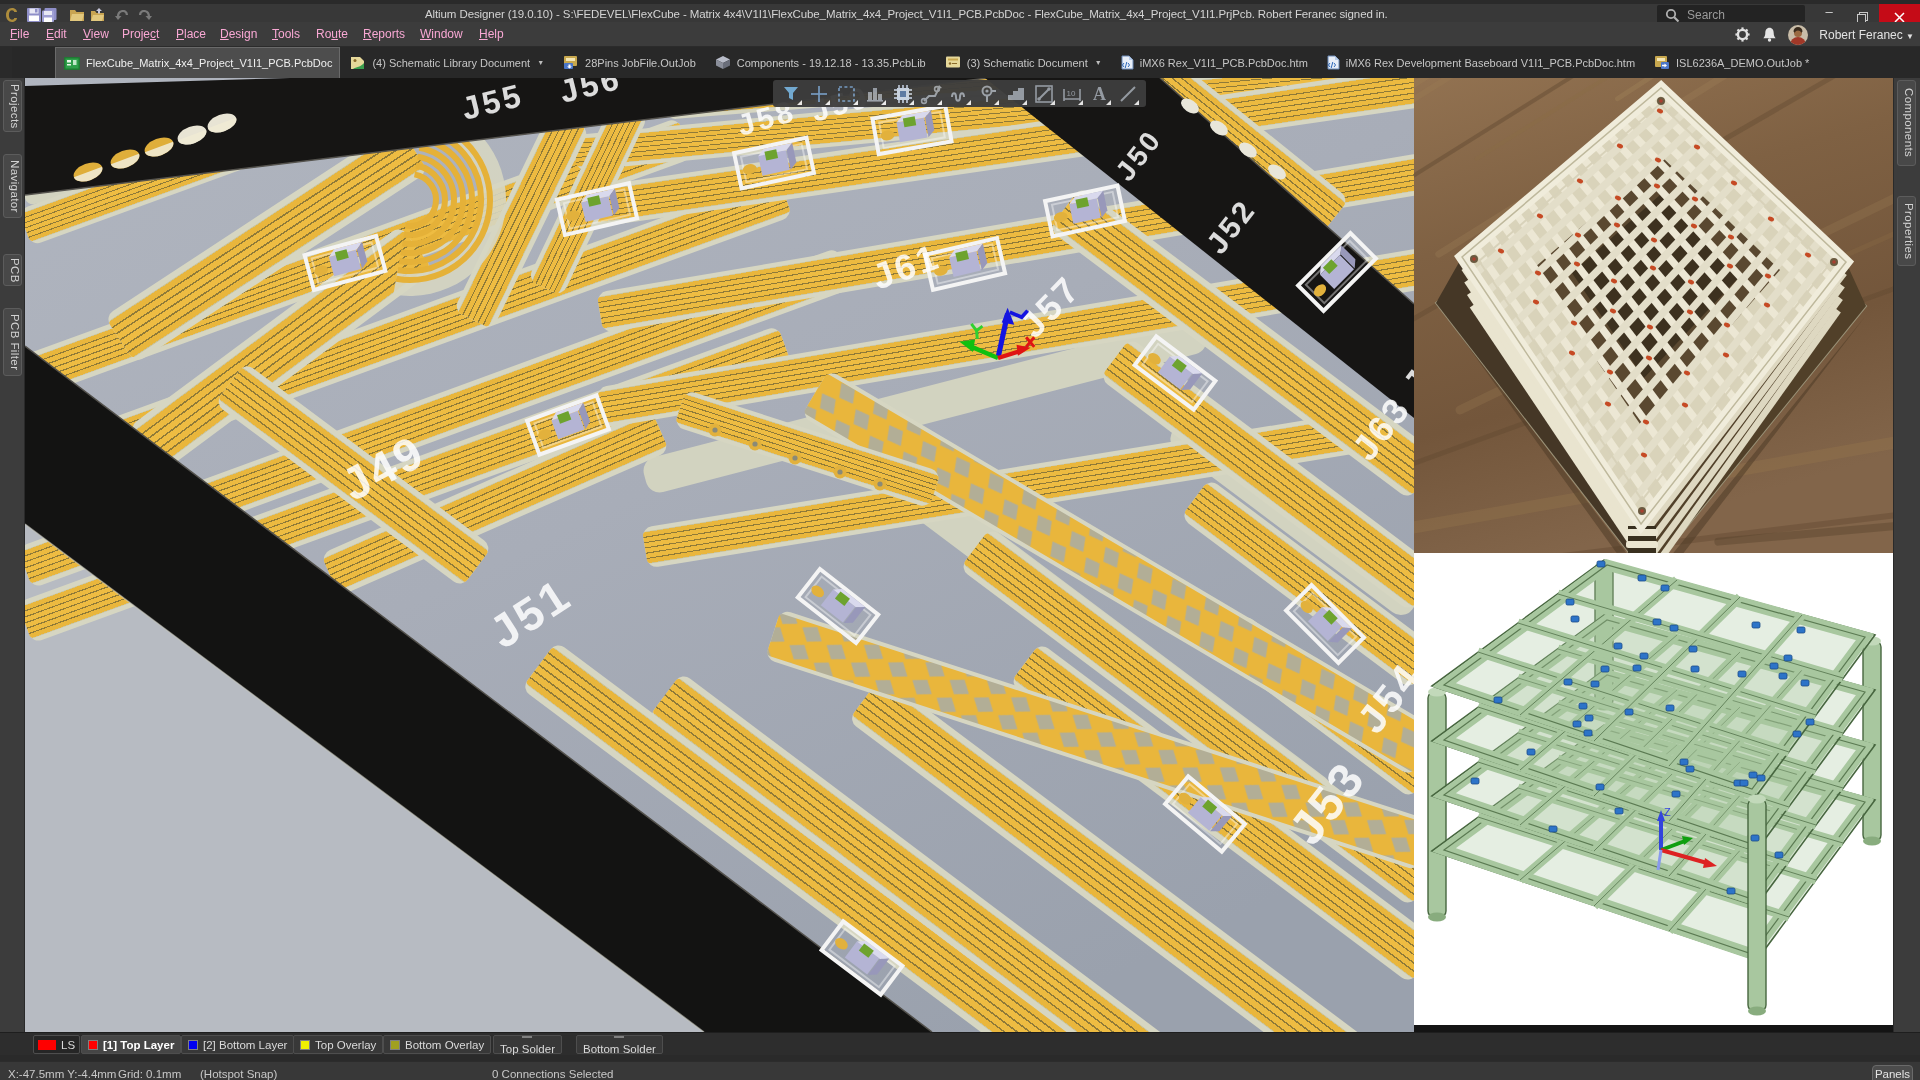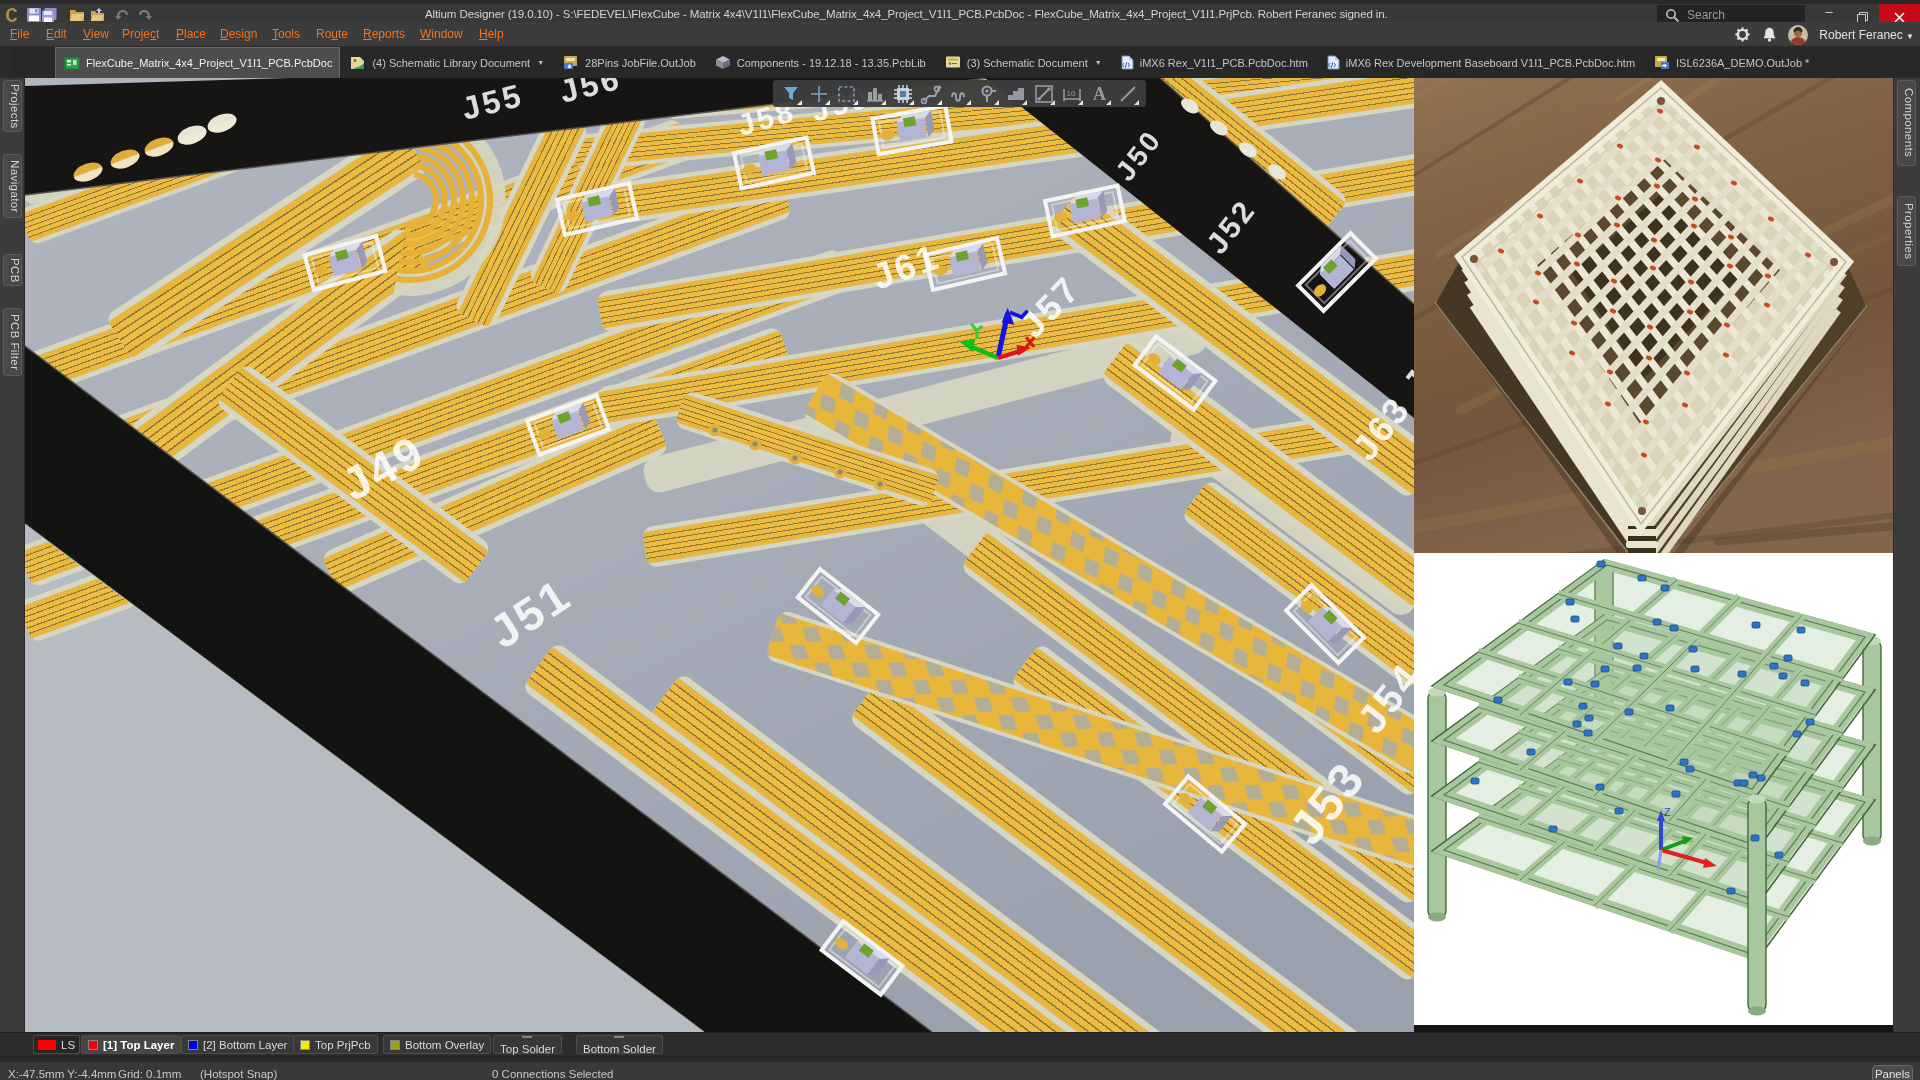--- a/index.html
+++ b/index.html
@@ -9,21 +9,21 @@
 #titlebar .ico { position:absolute; top:3px; }
 #title { position:absolute; left:425px; top:4px; font-size:11.5px; color:#d4d4d4; white-space:nowrap; letter-spacing:-0.1px;}
 #searchbox { position:absolute; left:1657px; top:1px; width:148px; height:20px; background:#232323; border-radius:2px; color:#9a9a9a; font-size:12px; line-height:20px; }
 #searchbox svg { position:absolute; left:8px; top:3px; }
 #searchbox span { margin-left:30px; }
 .wbtn { position:absolute; top:0; height:22px; text-align:center; color:#d8d8d8; }
 #btnmin { left:1812px; width:34px; font-size:13px; line-height:15px; }
 #btnmax { left:1846px; width:32px; padding-top:5px; }
 #btnclose { left:1879px; width:41px; background:#c50b17; padding-top:5px; }
 #menubar { left:0; top:22px; width:1920px; height:25px; background:#3c3c3c; border-bottom:1px solid #2b2b2b; }
-#menubar .mi { position:absolute; top:5px; font-size:12px; color:#f97316; }
+#menubar .mi { position:absolute; top:5px; font-size:12px; color:#f9a8d4; }
 #menuright { position:absolute; right:6px; top:1px; height:23px; display:flex; align-items:center; gap:11px; color:#e2e2e2; font-size:12px; }
 #tabbar { left:12px; top:47px; width:1920px; height:31px; background:#282828; display:flex; align-items:stretch; }
 .dtab { display:flex; align-items:center; gap:5px; color:#c6c6c6; font-size:11px; white-space:nowrap; padding:8px 9px; }
 #activetab { background:#4d4d4d; border:1px solid #6a6a6a; border-bottom:none; color:#efefef; margin-left:43px; padding:0 7px; }
 .arr { font-size:7px; color:#bdbdbd; margin-left:2px; }
 #lrail { left:0; top:78px; width:25px; height:954px; background:#3c3c3c; border-right:1px solid #2a2a2a;}
 #rrail { left:1893px; top:78px; width:27px; height:954px; background:#3c3c3c; border-left:1px solid #2a2a2a;}
 .vtab { position:absolute; background:#484848; border:1px solid #5c5c5c; border-radius:3px; color:#d2d2d2; font-size:11.5px; writing-mode:vertical-rl; text-align:center; left:3px; width:19px; letter-spacing:0.4px;}
 #viewport { left:25px; top:78px; width:1389px; height:954px; overflow:hidden; }
 #photo { left:1414px; top:78px; width:479px; height:475px; overflow:hidden; }
@@ -917,21 +917,21 @@
   <div class="ltab" style="left:81px; background:#464646; color:#fff; font-weight:bold;">
         <span class="swatch" style="background:#f00;"></span>
         <span>[1] Top Layer</span>
       </div>
   <div class="ltab" style="left:181px;">
         <span class="swatch" style="background:#0000f0;"></span>
         <span>[2] Bottom Layer</span>
       </div>
   <div class="ltab" style="left:293px;">
         <span class="swatch" style="background:#f0f000;"></span>
-        <span>Top PrjPcb</span>
+        <span>Top Overlay</span>
       </div>
   <div class="ltab" style="left:383px;">
         <span class="swatch" style="background:#a0a020;"></span>
         <span>Bottom Overlay</span>
       </div>
   <div class="ltab" style="left:493px;flex-direction:column;">
         <span class="swatch" style="background:#781878;"></span>
         <span>Top Solder</span>
       </div>
   <div class="ltab" style="left:576px;flex-direction:column;">

